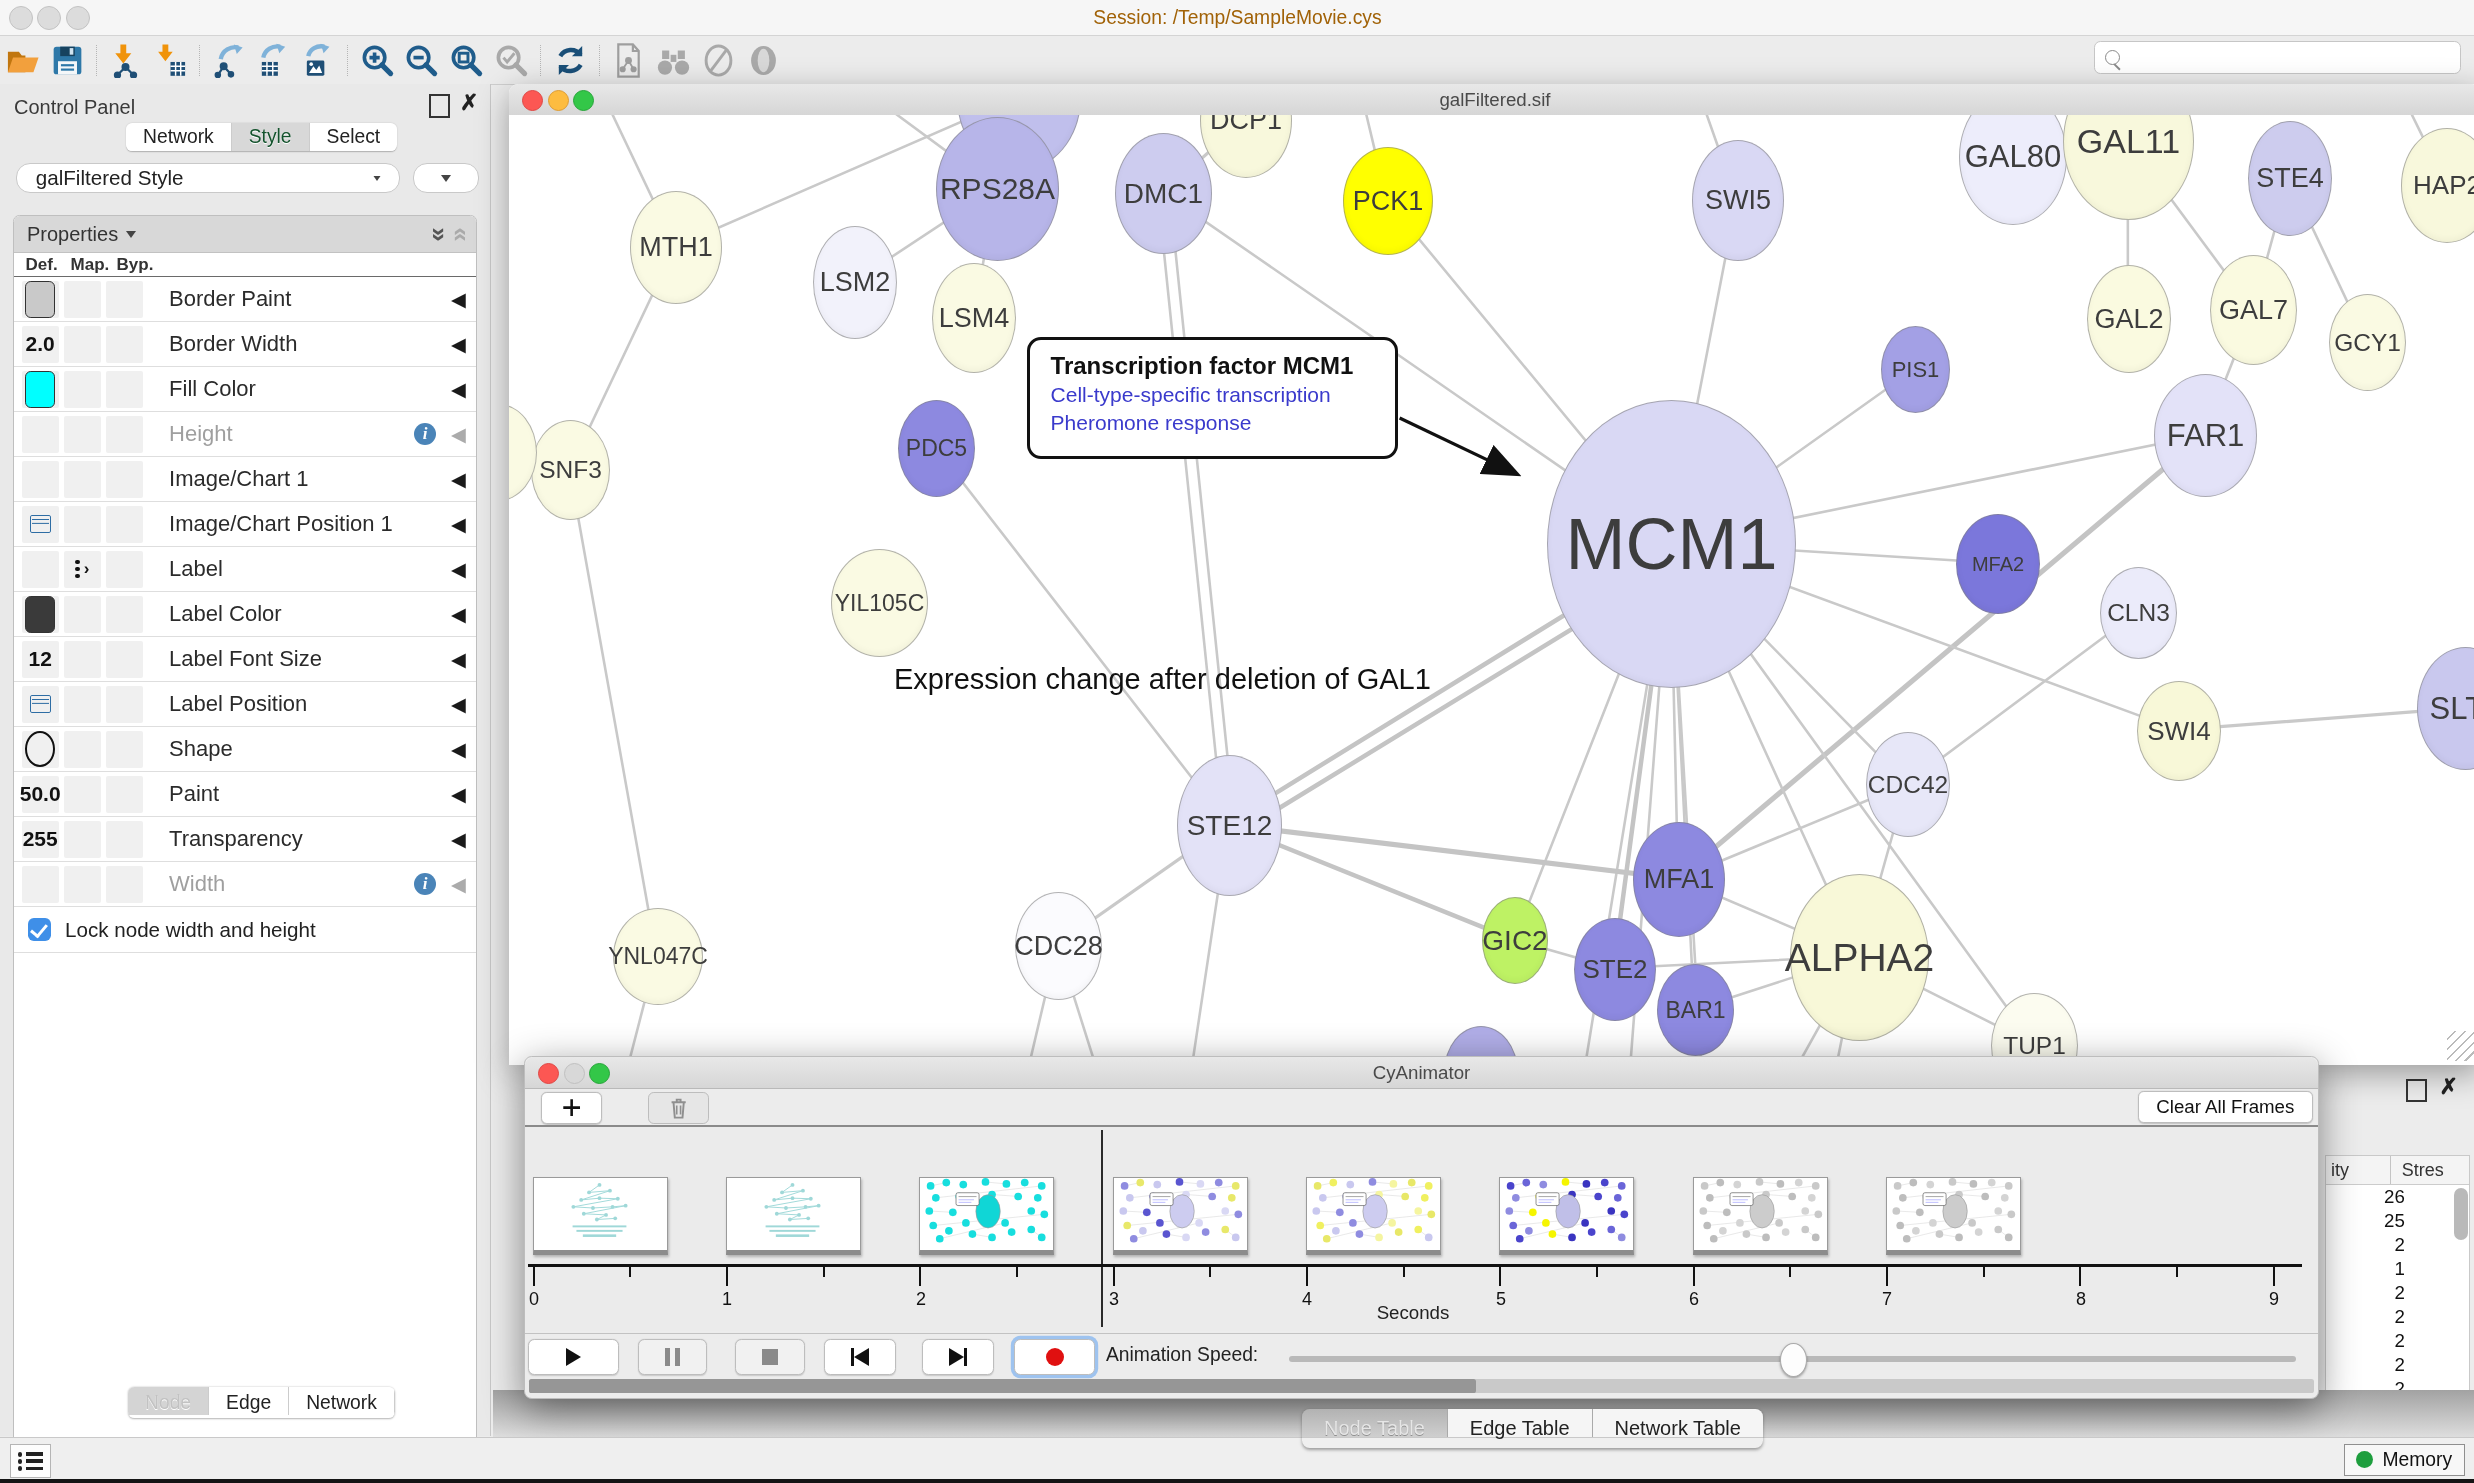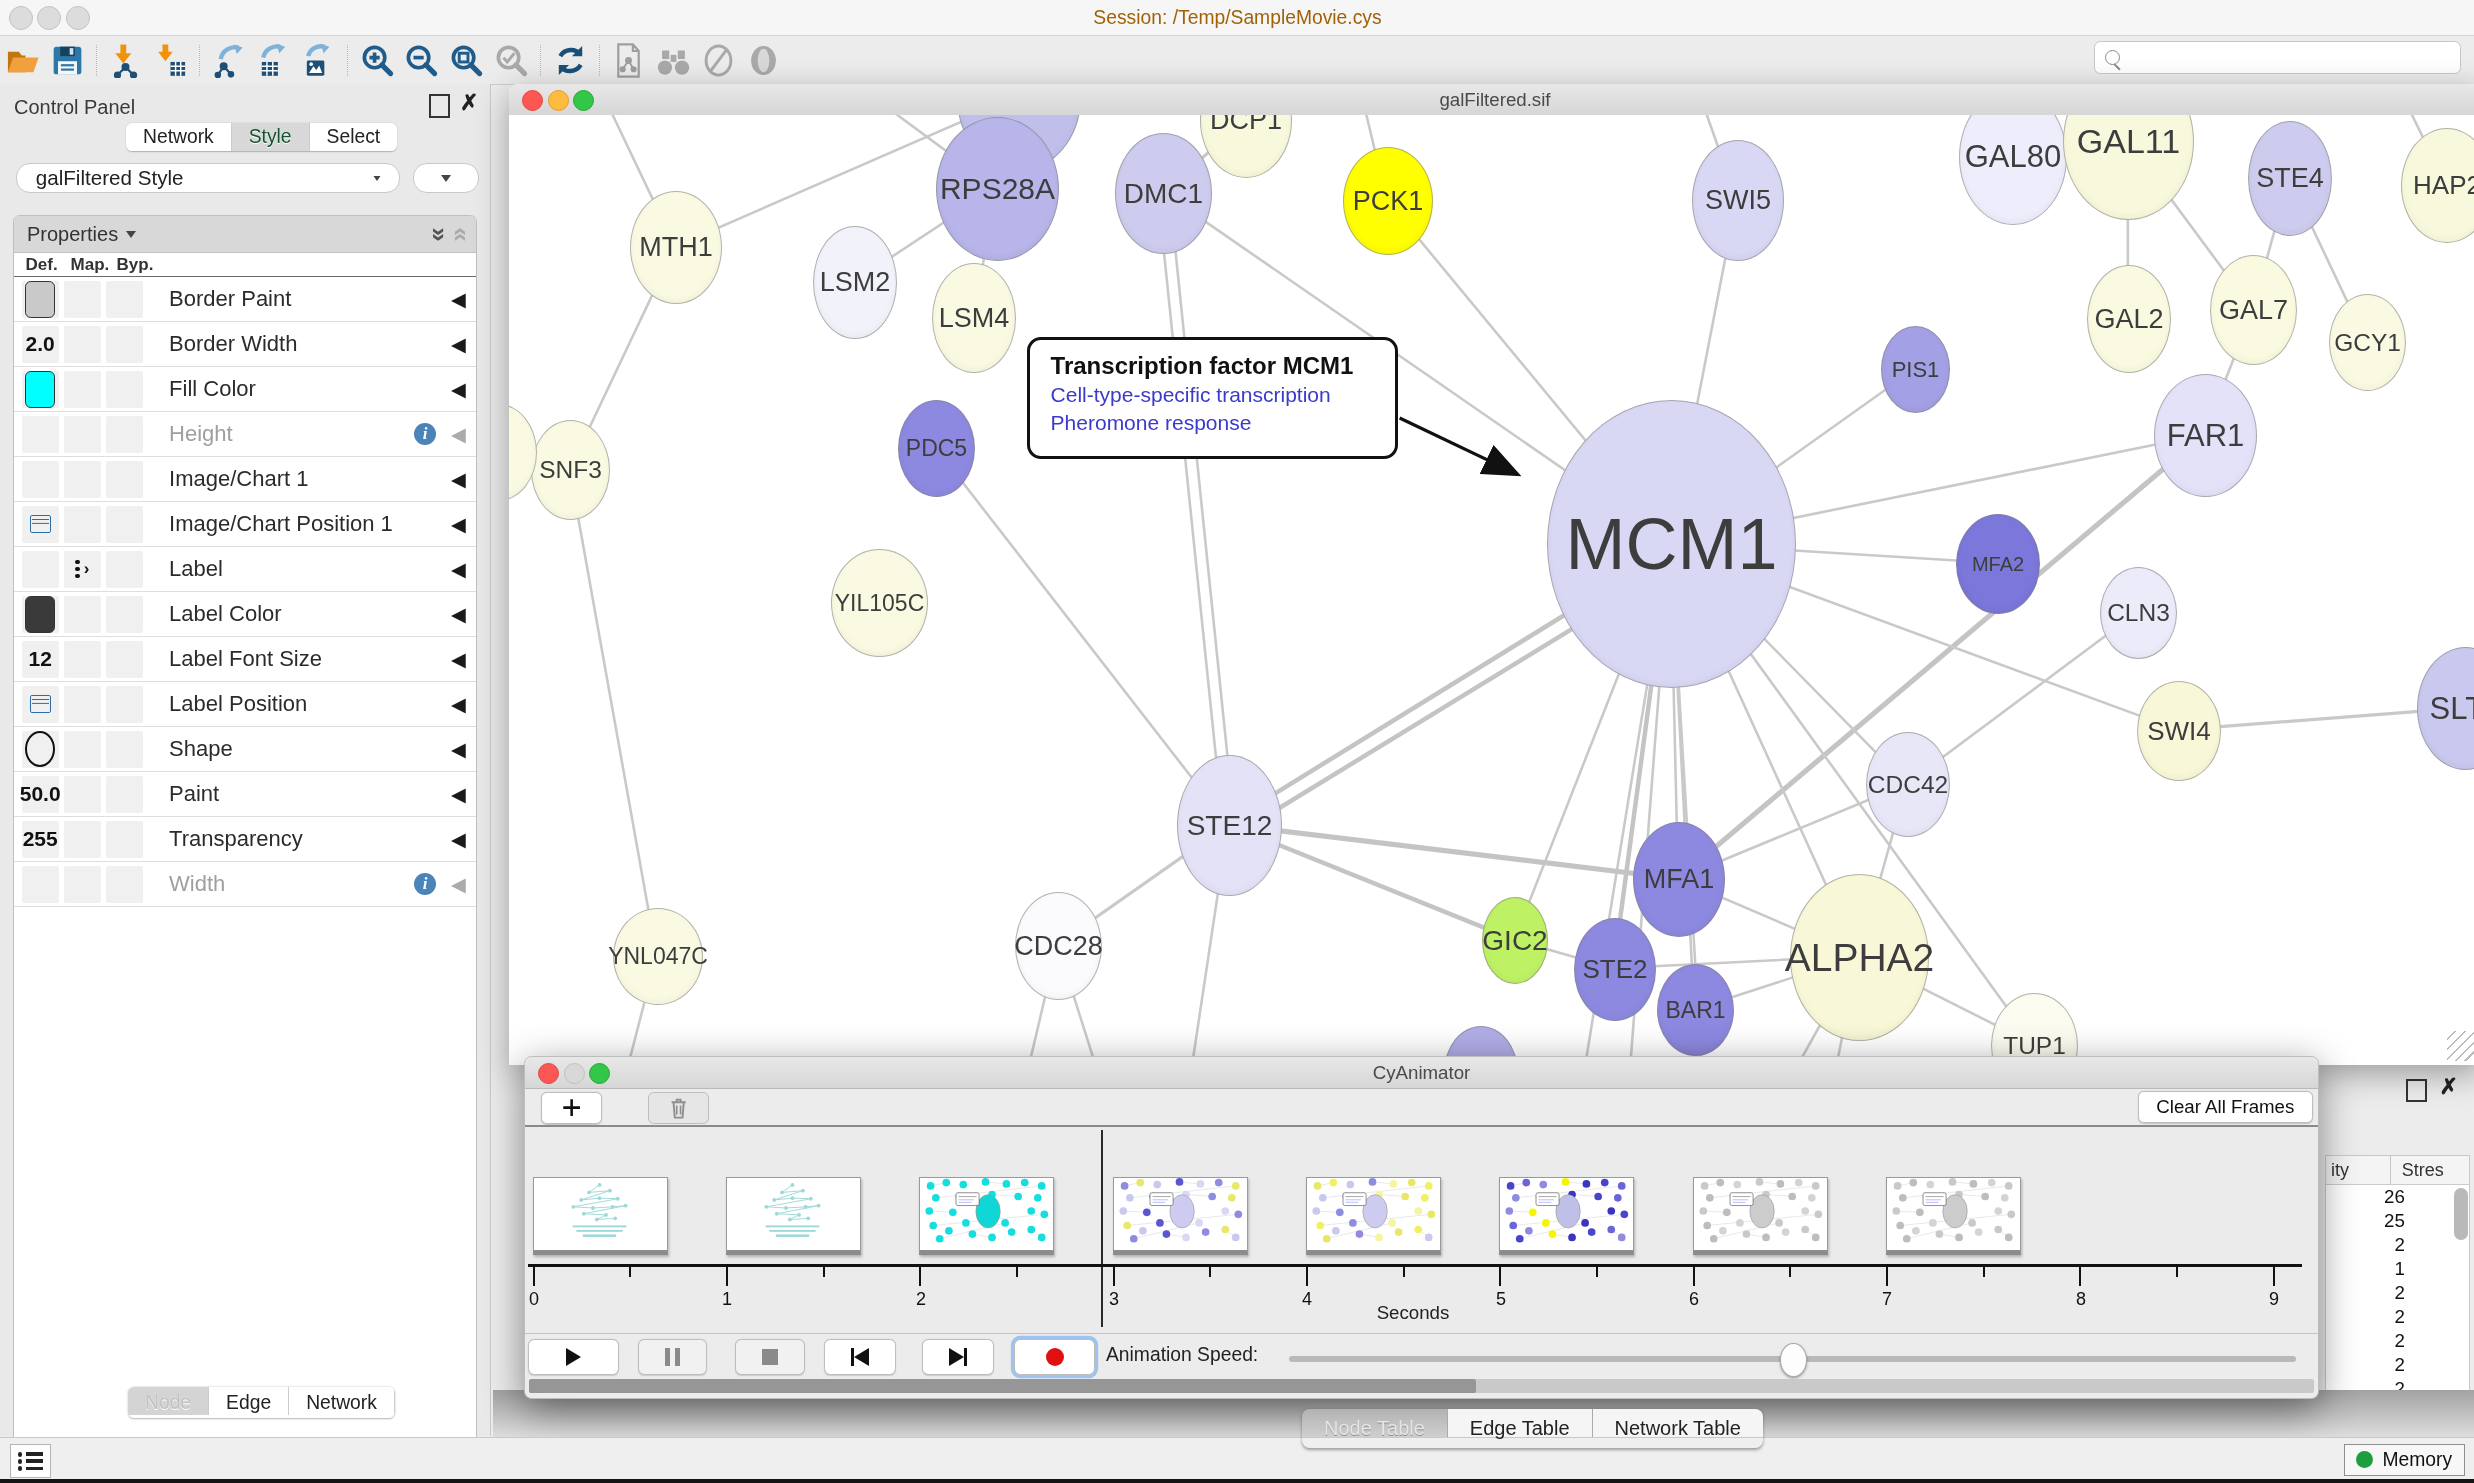--- a/index.html
+++ b/index.html
@@ -429,20 +429,24 @@
         </div>
         <div class="prop-row">
           <div class="cell c1"></div>
           <div class="cell"></div>
           <div class="cell"></div>
           <span class="plabel dis">Width</span>
           <span class="info-ic">i</span>
           <span class="arrow-l dis">◀</span>
         </div>
       </div>
+    <div id="lock-row">
+      <div class="checkbox"></div>
+      <span id="lock-label">Lock node width and height</span>
+    </div>
   </div>
 </div>
 <div class="abs seg" id="cp-tabs">
     <div class="s active">Node</div>
     <div class="s">Edge</div>
     <div class="s">Network</div>
   </div>
 
 <div class="abs" id="table-panel">
   <div class="abs win-float" style="right:48px;top:14px;"></div>
@@ -590,20 +594,21 @@
         <div class="node" style="left: 1482px; top: 878px; width: 85px; height: 103px; background: rgb(252, 252, 240); font-size: 24.5px;">TUP1</div>
         <div class="node" style="left: 935px; top: 911px; width: 72px; height: 90px; background: rgb(177, 174, 232); font-size: 19.3px;"></div>
         <div class="node" style="left: 506px; top: 777px; width: 85px; height: 106px; background: rgb(251, 251, 254); font-size: 27px;">CDC28</div>
         <div class="node" style="left: 104px; top: 793px; width: 88px; height: 95px; background: rgb(250, 250, 227); font-size: 23px;">YNL047C</div>
       </div>
     <div id="annotation">
       <div class="t">Transcription factor MCM1</div>
       <div class="lk">Cell-type-specific transcription</div>
       <div class="lk">Pheromone response</div>
     </div>
+    <div id="net-note">Expression change after deletion of GAL1</div>
     <div id="grip"></div>
   </div>
 </div>
 
 <div class="abs" id="cyani">
   <div class="mac-bar">
     <div class="tl sm red" style="left:13px;"></div>
     <div class="tl sm" style="left:39px;background:#d8d8d8;border:0.6px solid #c0c0c0;"></div>
     <div class="tl sm green" style="left:64px;"></div>
     <div class="title">CyAnimator</div>

